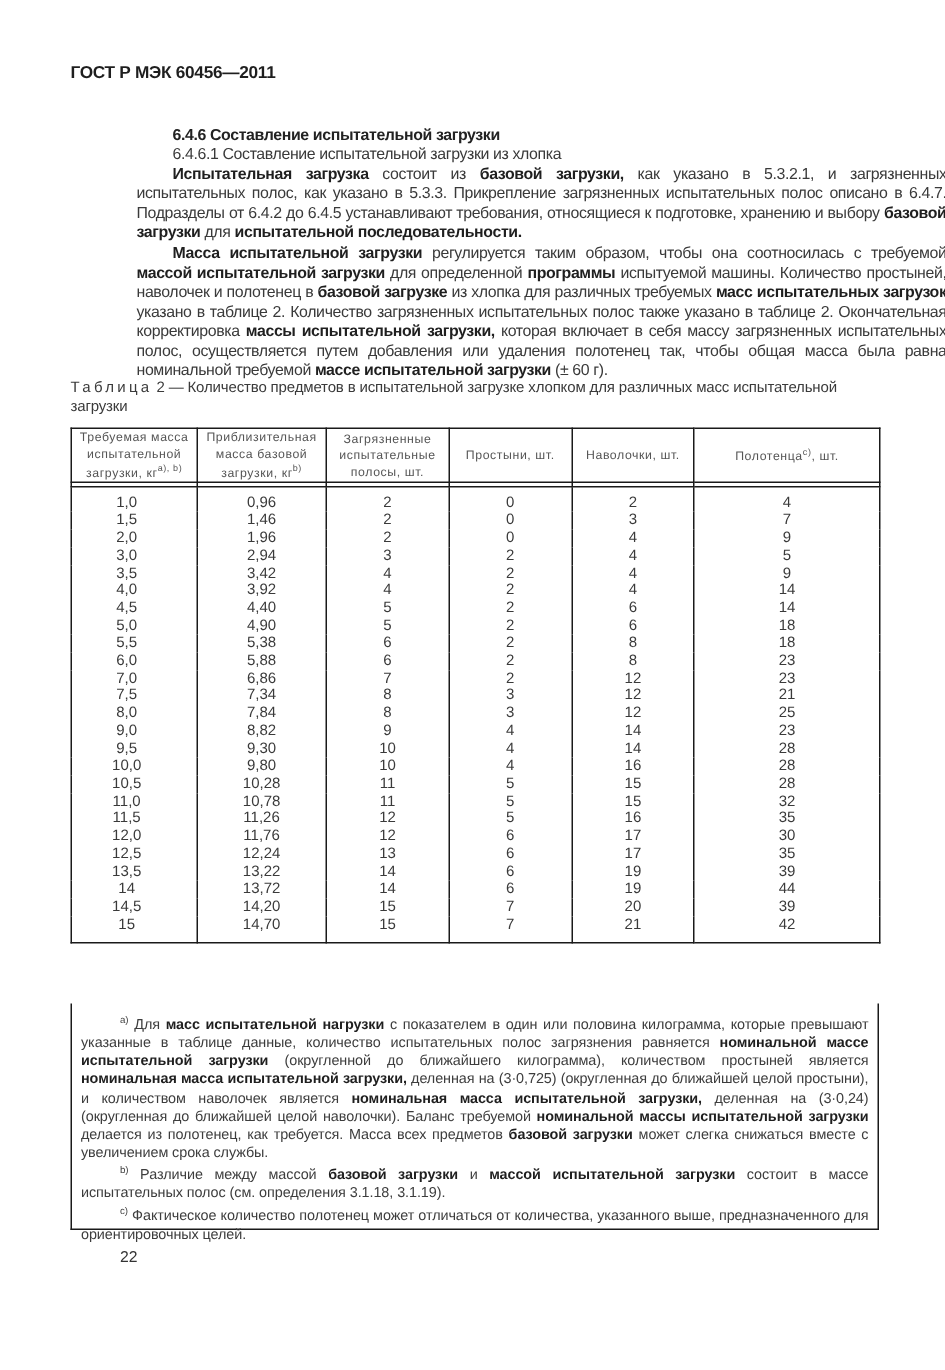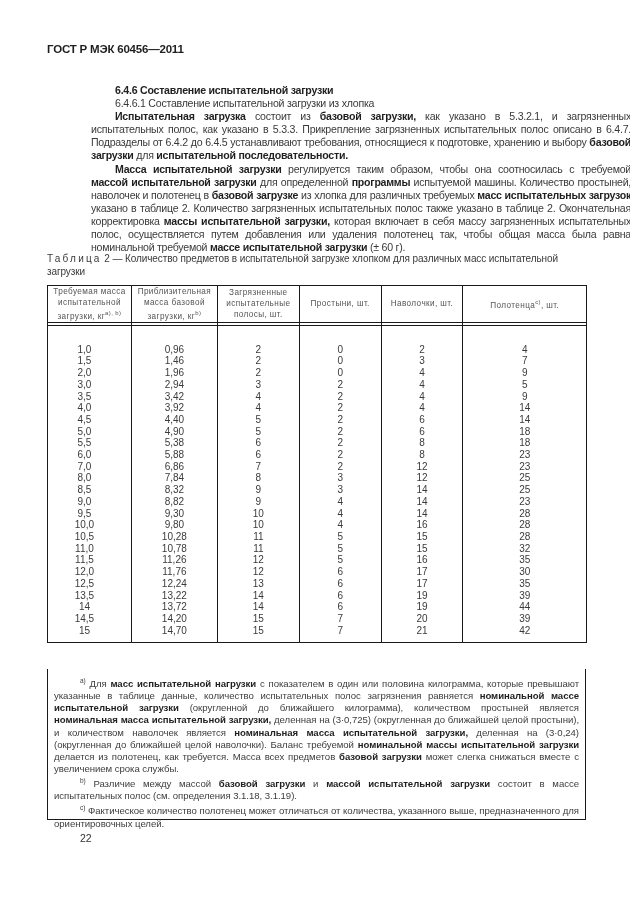--- a/index.html
+++ b/index.html
@@ -12,21 +12,21 @@
   .h-section { font-weight: bold; color: #222; padding-left: 24px; }
   .h-sub { padding-left: 24px; }
   b { color: #1f1f1f; }
   .caption { position: absolute; left: 47px; top: 252px; width: 540px; font-size: 10px; line-height: 13px; color: #3a3a3a; letter-spacing: -0.1px; }
   .caption .spaced { letter-spacing: 2.2px; }
   table.data { position: absolute; left: 47px; top: 285px; width: 540px; border-collapse: collapse; font-size: 10px; color: #3a3a3a; }
   table.data th { font-weight: normal; font-size: 8.2px; line-height: 11px; letter-spacing: 0.4px; color: #555; border: 1px solid #1a1a1a; height: 34px; padding: 0 3px; text-align: center; vertical-align: middle; }
   table.data th sup { font-size: 6px; }
   table.data tbody.head-sep tr td { height: 2px; padding: 0; border-left: 1px solid #1a1a1a; border-right: 1px solid #1a1a1a; border-bottom: 1px solid #1a1a1a; }
   table.data td.cell { border-left: 1px solid #1a1a1a; border-right: 1px solid #1a1a1a; text-align: center; padding: 0; height: 11.7px; line-height: 11.7px; }
-  table.data tr.first td.cell { padding-top: 18px; }
+  table.data tr.first td.cell { padding-top: 5px; }
   table.data tr.last td.cell { padding-bottom: 6px; border-bottom: 1px solid #1a1a1a; }
   td.c1 { padding-right: 10px !important; }
   .footnotes { position: absolute; left: 47px; top: 669px; width: 539px; height: 151px; border: 1px solid #1a1a1a; border-top: none; box-sizing: border-box; padding: 6px 6px 0 6px; font-size: 9.6px; line-height: 12.1px; color: #3d3d3d; letter-spacing: -0.05px; }
   .footnotes p { margin: 0; text-align: justify; }
   .footnotes sup { font-size: 6.5px; }
   .fn-indent { text-indent: 26px; }
   .page-number { position: absolute; left: 47px; top: 832px; font-size: 10.5px; color: #333; margin-left: 33px; }
 </style>
 </head>
 <body>
@@ -157,33 +157,33 @@
       </tr>
       <tr>
         <td class="cell c1">7,0</td>
         <td class="cell">6,86</td>
         <td class="cell">7</td>
         <td class="cell">2</td>
         <td class="cell">12</td>
         <td class="cell">23</td>
       </tr>
       <tr>
+        <td class="cell c1">7,5</td>
+        <td class="cell">7,34</td>
+        <td class="cell">8</td>
+        <td class="cell">3</td>
+        <td class="cell">12</td>
+        <td class="cell">21</td>
+      </tr>
+      <tr>
         <td class="cell c1">8,0</td>
         <td class="cell">7,84</td>
         <td class="cell">8</td>
         <td class="cell">3</td>
         <td class="cell">12</td>
-        <td class="cell">25</td>
-      </tr>
-      <tr>
-        <td class="cell c1">8,5</td>
-        <td class="cell">8,32</td>
-        <td class="cell">9</td>
-        <td class="cell">3</td>
-        <td class="cell">14</td>
         <td class="cell">25</td>
       </tr>
       <tr>
         <td class="cell c1">9,0</td>
         <td class="cell">8,82</td>
         <td class="cell">9</td>
         <td class="cell">4</td>
         <td class="cell">14</td>
         <td class="cell">23</td>
       </tr>

